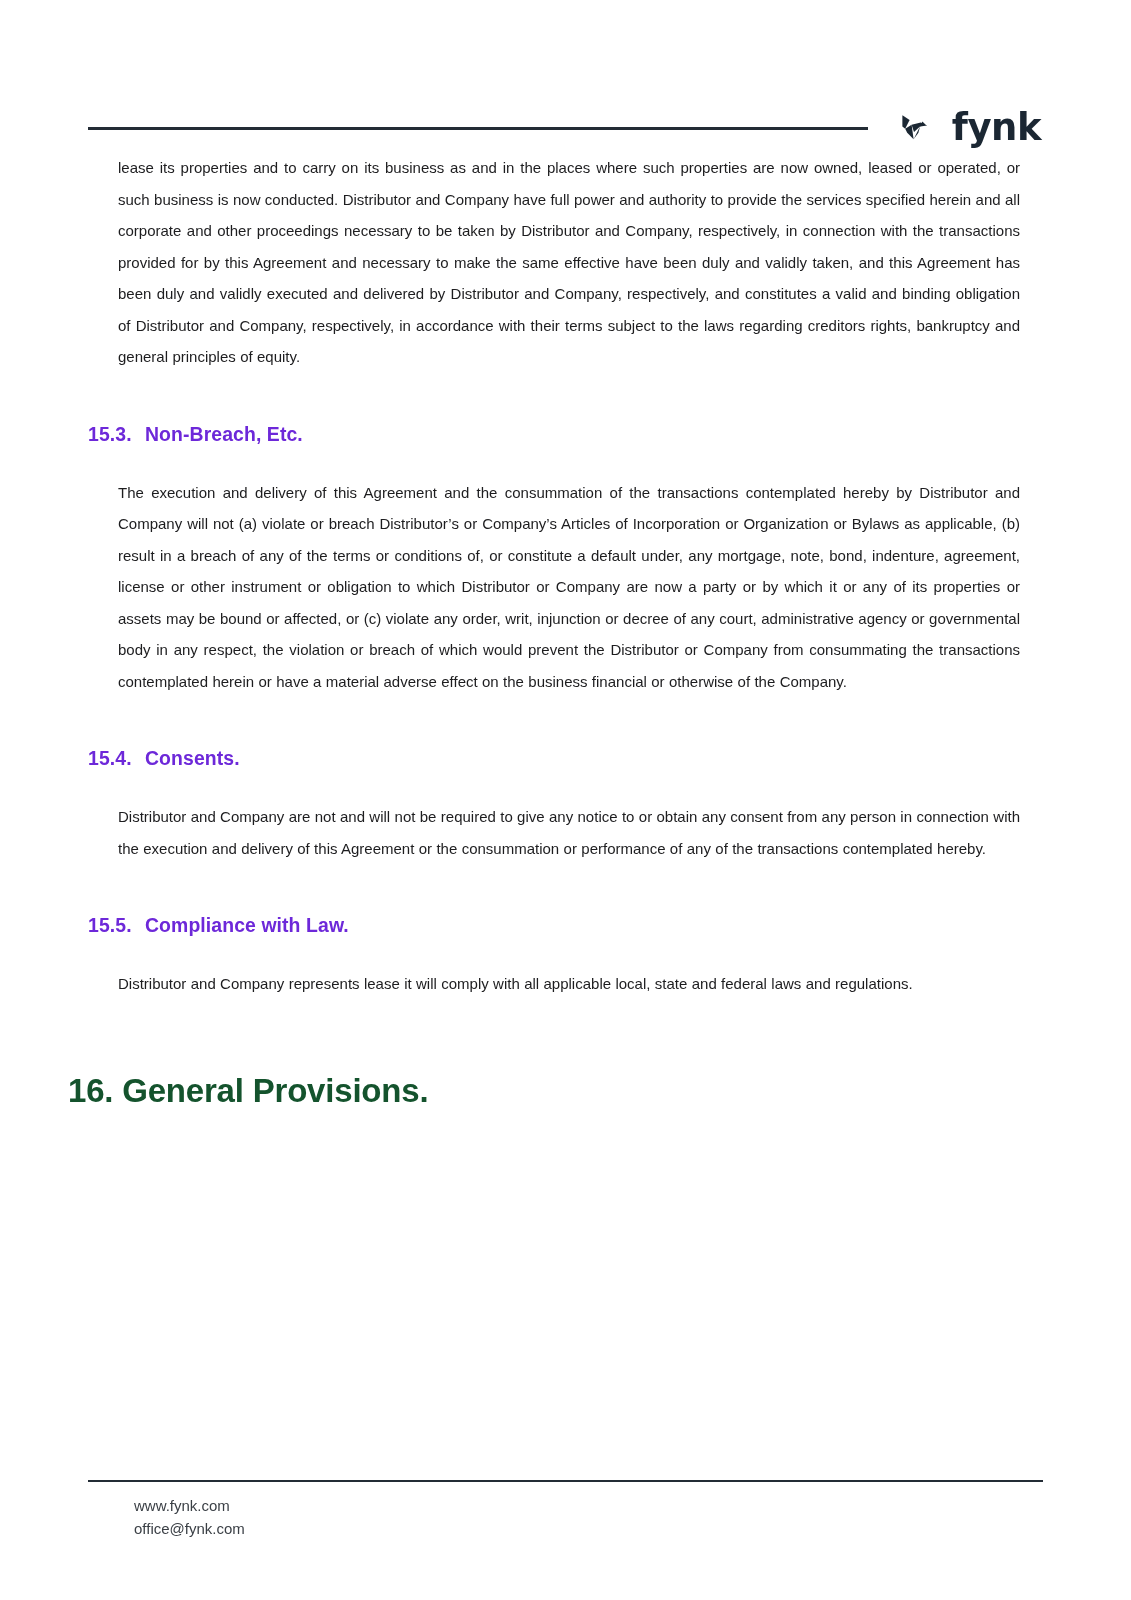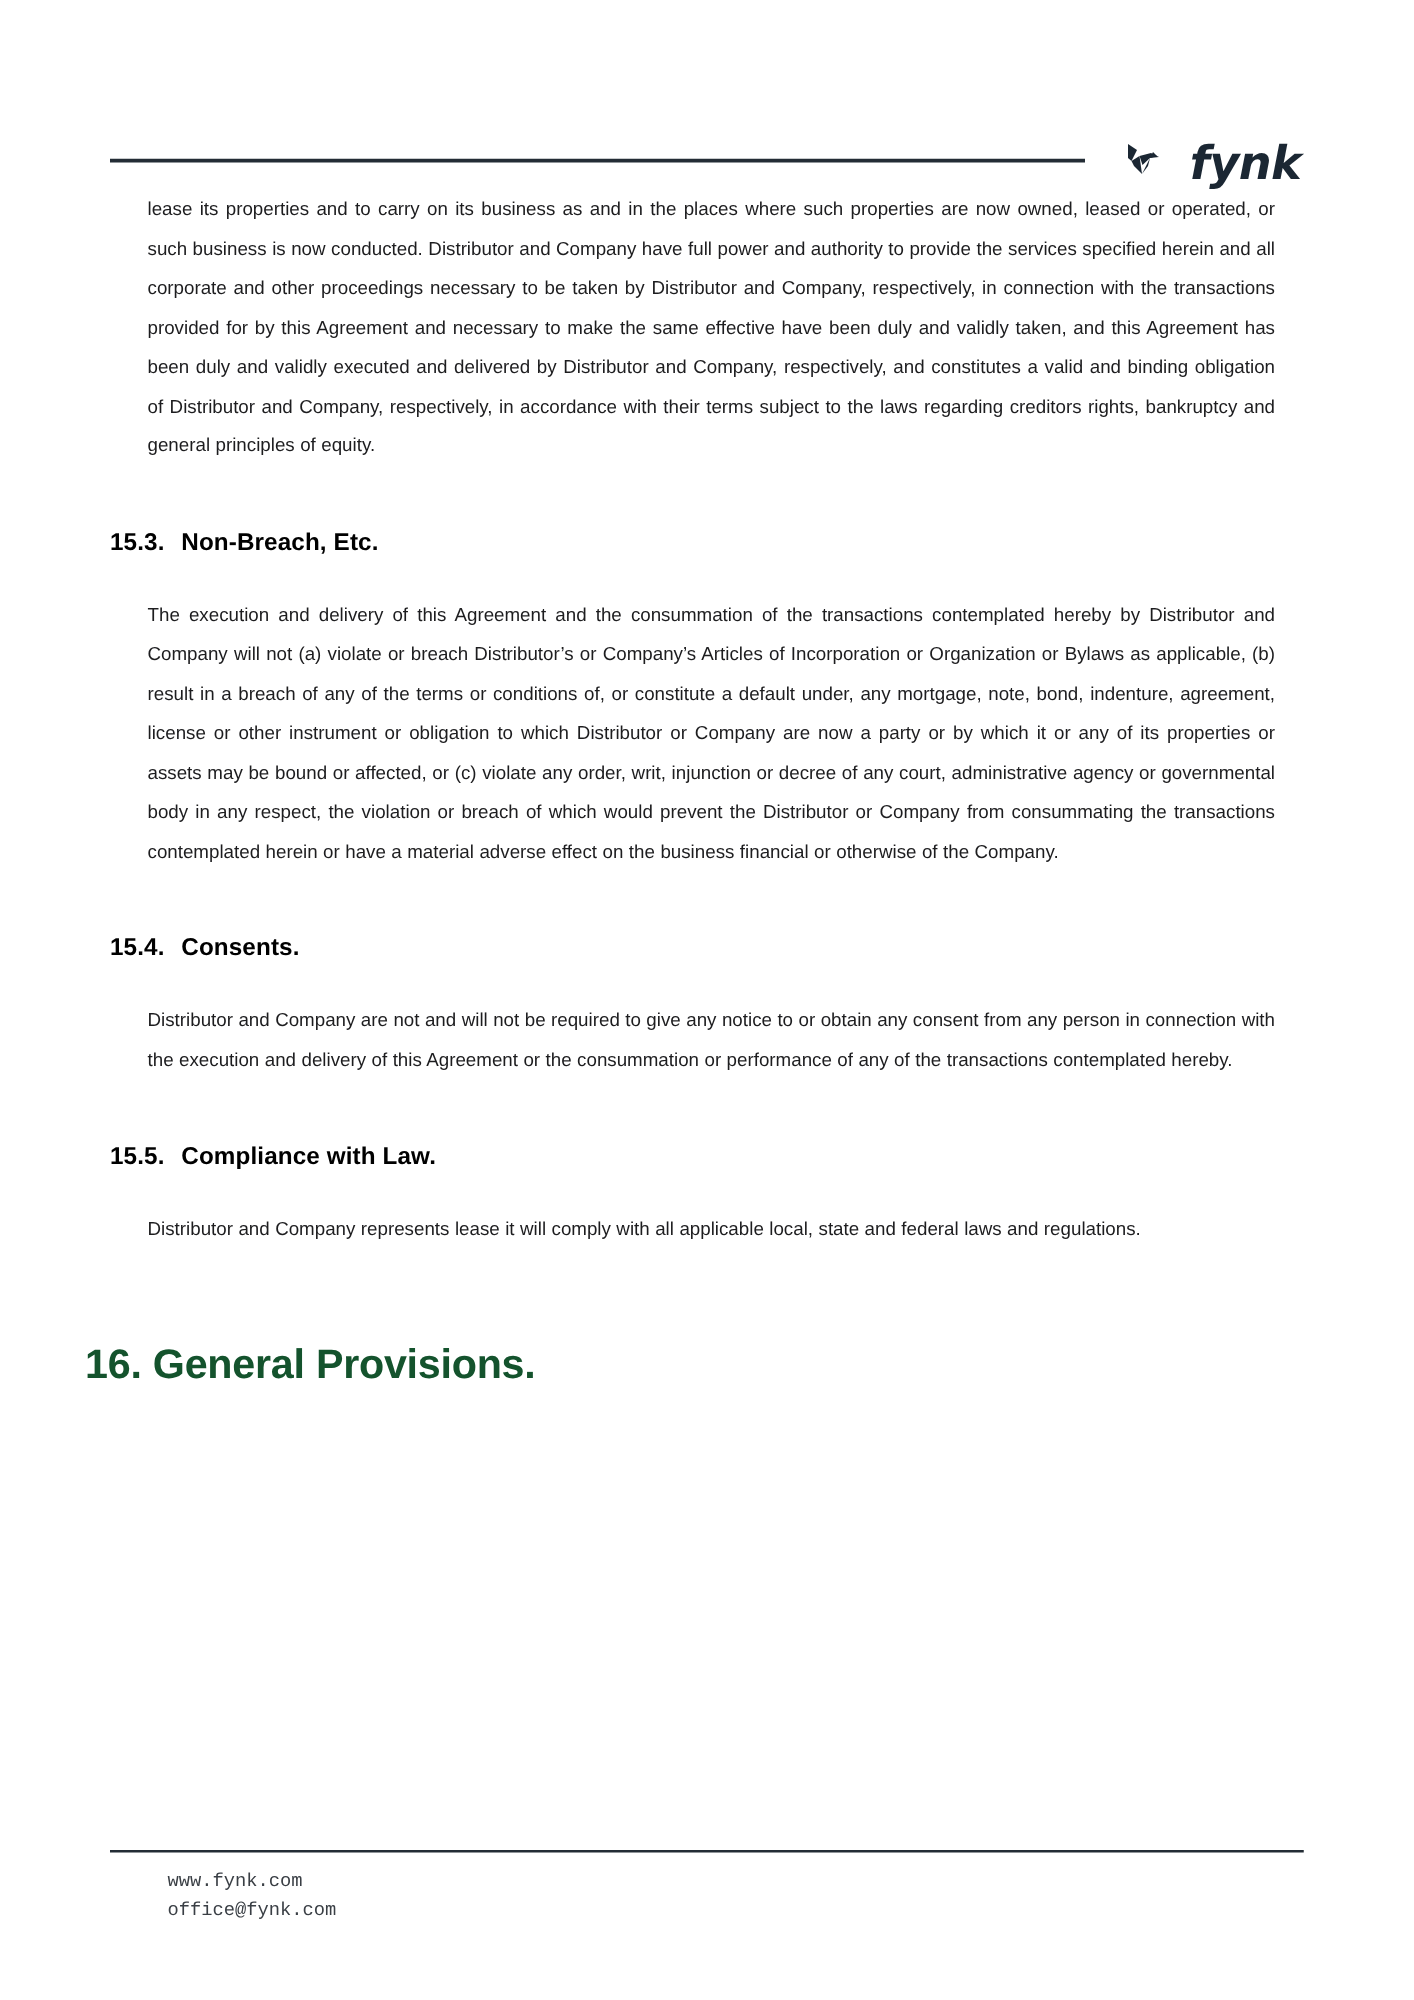--- a/index.html
+++ b/index.html
@@ -36,24 +36,23 @@
   }
   .header-rule {
     flex: 1 1 auto;
     height: 3px;
     background: #232c35;
     margin-right: 24px;
   }
   .brand {
     flex: 0 0 auto;
     display: flex;
-    align-items: flex-end;
+    align-items: flex-start;
     gap: 20px;
     padding-right: 2px;
-    font-style: italic;
   }
   .brand-mark {
     display: block;
     width: 40px;
     height: 40px;
   }
   .brand-word {
     font-family: "DejaVu Sans", sans-serif;
     font-weight: 700;
     font-size: 37px;
@@ -89,21 +88,21 @@
 
   .spacer-lg { height: 48px; }
   .spacer-md { height: 30px; }
   .spacer-sm { height: 22px; }
 
   
   .subheading {
     padding-left: 20px;
     font-size: 19.4px;
     font-weight: 700;
-    color: #000000;
+    color: #6d28d9;
     letter-spacing: 0.1px;
     line-height: 26px;
     display: flex;
     align-items: center;
   }
   .subheading .num {
     display: inline-block;
     min-width: 57px;
   }
   .subheading .ttl {
@@ -119,21 +118,20 @@
     letter-spacing: -0.2px;
     line-height: 42px;
   }
 
   
   .page-footer {
     position: absolute;
     left: 88px;
     right: 88px;
     bottom: 60px;
-    font-family: Liberation Mono, monospace;
   }
   .footer-rule {
     height: 2px;
     background: #232c35;
     width: 100%;
   }
   .footer-lines {
     padding-top: 12px;
     padding-left: 46px;
     font-size: 15px;

